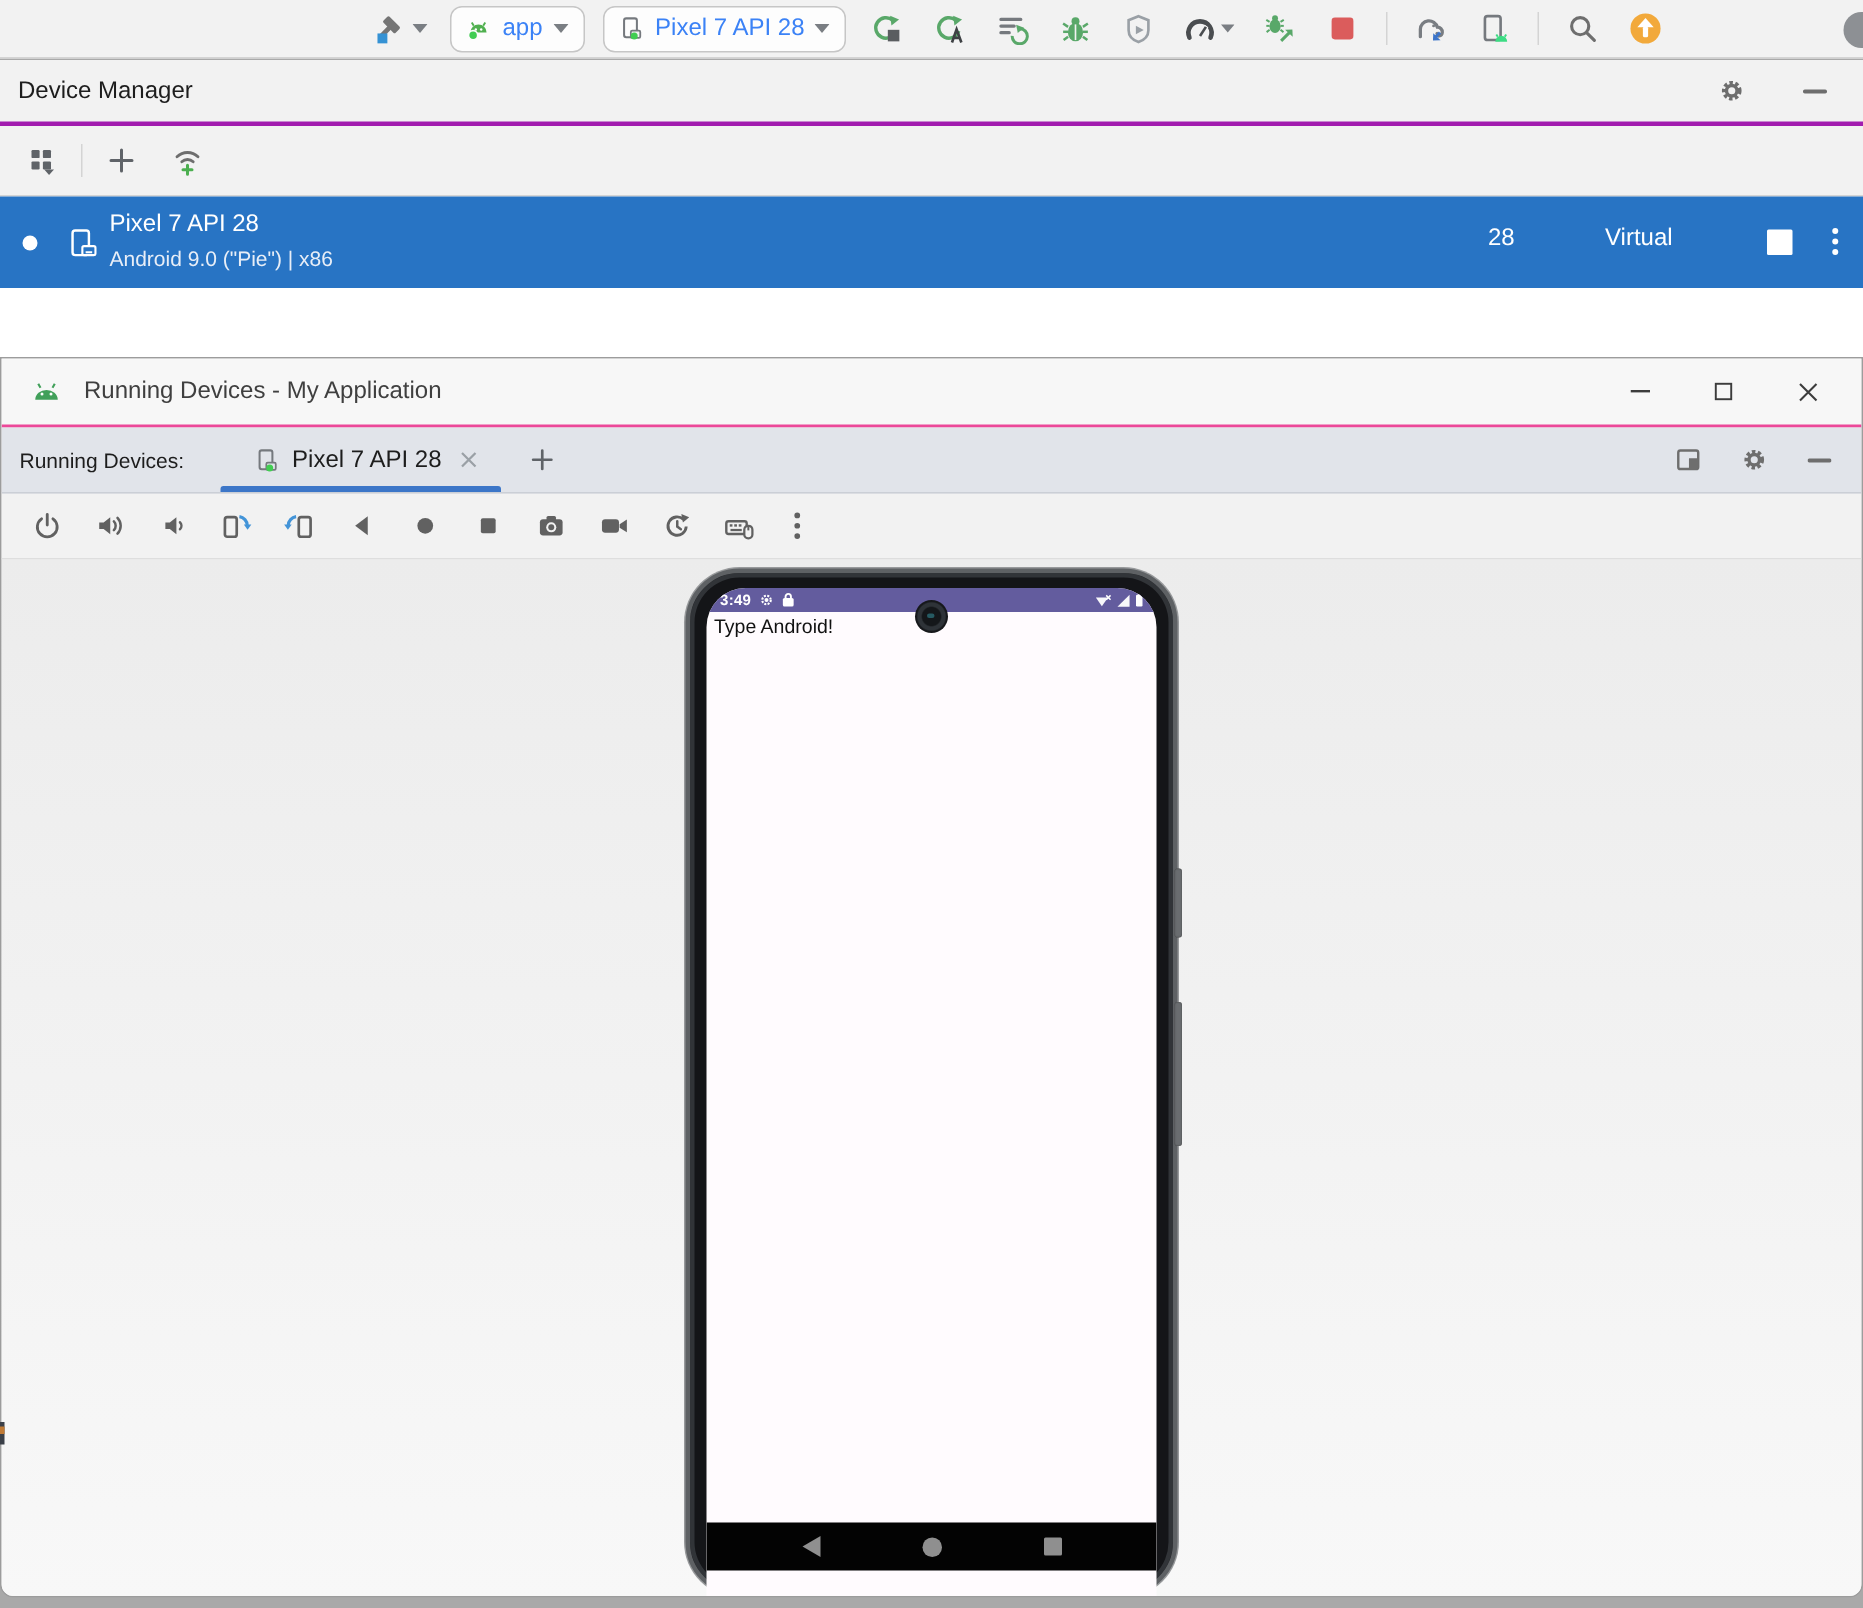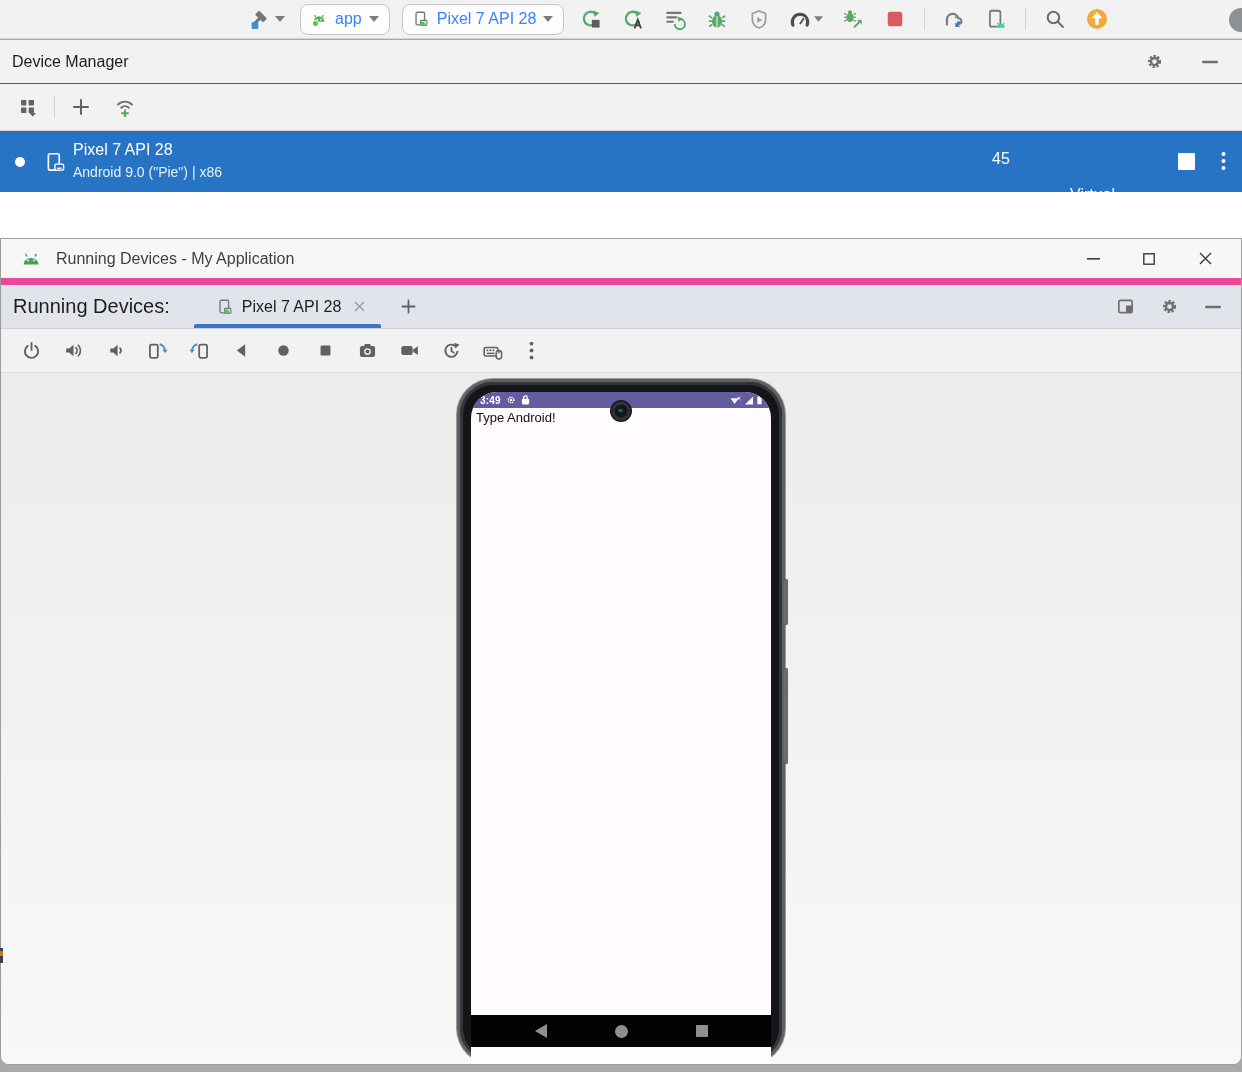--- a/index.html
+++ b/index.html
@@ -17,21 +17,21 @@
   .tb-chev { margin-left:3px; }
   .combo { display:flex; align-items:center; gap:7px; height:31px; padding:0 10px 0 9px;
     background:#FDFDFD; border:1px solid #C6C6C6; border-radius:8px; margin:0 6px; flex:none;
     font-size:16px; color:#3b82f6; }
   .combo svg { flex:none; }
   .tb-sep { width:1px; height:22px; background:#D4D4D4; margin:0 8px; flex:none; }
   .tb-partial { position:absolute; right:-11px; top:8px; width:24px; height:24px; border-radius:50%; background:#8D9094; }
 
   
   .dm-panel { position:absolute; top:40px; left:0; width:1242px; height:198px; background:#FFF; }
-  .dm-header { height:44px; background:#F2F2F2; border-bottom:1px solid #a21caf;
+  .dm-header { height:44px; background:#F2F2F2; border-bottom:3px solid #a21caf;
     display:flex; align-items:center; padding:0 16px 0 12px; }
   .dm-title { font-size:16px; color:#1D1D1D; }
   .dm-header-actions { margin-left:auto; display:flex; align-items:center; gap:24px; }
   .dm-toolbar { height:47px; background:#F2F2F2; border-bottom:1px solid #D4D4D4;
     display:flex; align-items:center; padding-left:12px; gap:4px; }
   .dm-toolbar .tb-sep { margin:0 6px; }
   .icon-btn { border:none; background:transparent; width:32px; height:32px; display:flex;
     align-items:center; justify-content:center; cursor:default; }
 
   .dm-thead { position:relative; height:40px; background:#FFF; border-bottom:1px solid #E3E3E3;
@@ -39,39 +39,39 @@
   .dm-th-name { position:absolute; left:48px; top:0; height:100%; display:flex; align-items:center; gap:10px; }
   .dm-th-api  { position:absolute; left:992px; top:0; height:100%; display:flex; align-items:center; }
   .dm-th-type { position:absolute; left:1072px; top:0; height:100%; display:flex; align-items:center; }
   .dm-vsep { position:absolute; top:4px; bottom:4px; width:1px; background:#DFDFDF; }
   .dm-row { position:relative; height:61px; background:var(--selection-blue,#2874C4); color:#FFF; }
   .dm-status-dot { position:absolute; left:15px; top:26px; width:10px; height:10px; border-radius:50%; background:#FFF; }
   .dm-dev-icon { position:absolute; left:44px; top:20px; }
   .dm-dev-name { position:absolute; left:73px; top:10px; font-size:16px; }
   .dm-dev-desc { position:absolute; left:73px; top:33px; font-size:14px; color:#E8EEF7; }
   .dm-cell-api { position:absolute; left:992px; top:19px; font-size:16px; }
-  .dm-cell-type { position:absolute; left:1070px; top:19px; font-size:16px;margin-top:36px; }
+  .dm-cell-type { position:absolute; left:1070px; top:19px; font-size:16px; }
   .dm-stop-btn { position:absolute; left:1178px; top:22px; width:17px; height:17px; background:#FFF;
     border:none; border-radius:1px; cursor:default; }
   .dm-more-btn { position:absolute; left:1214px; top:16px; width:18px; height:28px; background:transparent;
     border:none; cursor:default; display:flex; align-items:center; justify-content:center; }
 
   
   .rd-window { position:absolute; top:238px; left:0; width:1242px; height:827px;
     border:1px solid #9C9C9C; border-radius:0 0 9px 9px; overflow:hidden; background:#F2F2F2; }
-  .rd-titlebar { height:46px; background:#F7F7F7; border-bottom:7px solid #ec4899;
+  .rd-titlebar { height:46px; background:#F7F7F7; border-bottom:2px solid #ec4899;
     display:flex; align-items:center; padding:0 8px 0 20px; }
   .rd-title { margin-left:15px; font-size:16px; color:#3F3F3F; }
   .rd-win-controls { margin-left:auto; display:flex; }
   .win-ctl { width:56px; height:40px; border:none; background:transparent; display:flex;
     align-items:center; justify-content:center; cursor:default; }
 
   .rd-tabstrip { height:44px; background:#E1E4EA; border-bottom:1px solid #CBCFD6;
     display:flex; align-items:center; padding-left:12px; position:relative; }
-  .rd-tabs-label { font-size:20px; color:#1D1D1D; margin-right:38px; }
+  .rd-tabs-label { font-size:14px; color:#1D1D1D; margin-right:38px; }
   .rd-tab { position:relative; height:100%; display:flex; align-items:center; gap:8px; padding:0 10px 0 8px; }
   .rd-tab-label { font-size:16px; color:#1D1D1D; }
   .rd-tab-underline { position:absolute; left:-14px; right:-2px; bottom:0; height:4px;
     background:var(--tab-underline,#3C76C8); border-radius:2px 2px 0 0; }
   .rd-tab-close { border:none; background:transparent; width:20px; height:20px; display:flex;
     align-items:center; justify-content:center; cursor:default; }
   .rd-newtab { border:none; background:transparent; width:30px; height:30px; margin-left:14px;
     display:flex; align-items:center; justify-content:center; cursor:default; }
   .rd-strip-actions { margin-left:auto; display:flex; align-items:center; gap:12px; padding-right:12px; }
 
@@ -339,21 +339,21 @@
 
     <div class="dm-row">
       <div class="dm-status-dot"></div>
       <svg class="dm-dev-icon" width="24" height="24" viewBox="0 0 22 22">
         <rect x="4" y="2.5" width="10" height="15" rx="1.6" fill="none" stroke="#FFF" stroke-width="1.5"></rect>
         <rect x="10" y="12" width="8" height="5.5" rx="1" fill="#2874C4" stroke="#FFF" stroke-width="1.3"></rect>
         <line x1="12" y1="15.8" x2="16" y2="15.8" stroke="#FFF" stroke-width="1.2"></line>
       </svg>
       <div class="dm-dev-name">Pixel 7 API 28</div>
       <div class="dm-dev-desc">Android 9.0 ("Pie") | x86</div>
-      <div class="dm-cell-api">45</div>
+      <div class="dm-cell-api">28</div>
       <div class="dm-cell-type">Virtual</div>
       <button class="dm-stop-btn"></button>
       <button class="dm-more-btn">
         <svg width="5" height="20" viewBox="0 0 5 20">
           <circle cx="2.5" cy="3" r="2" fill="#FFF"></circle>
             <circle cx="2.5" cy="10" r="2" fill="#FFF"></circle>
             <circle cx="2.5" cy="17" r="2" fill="#FFF"></circle>
         </svg>
       </button>
     </div>

